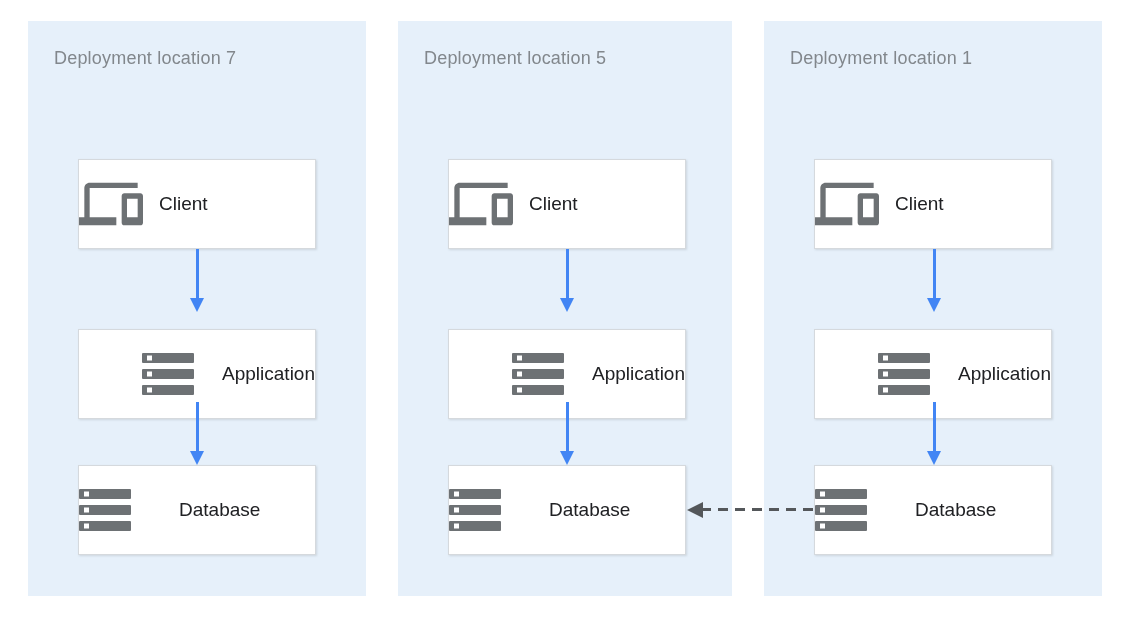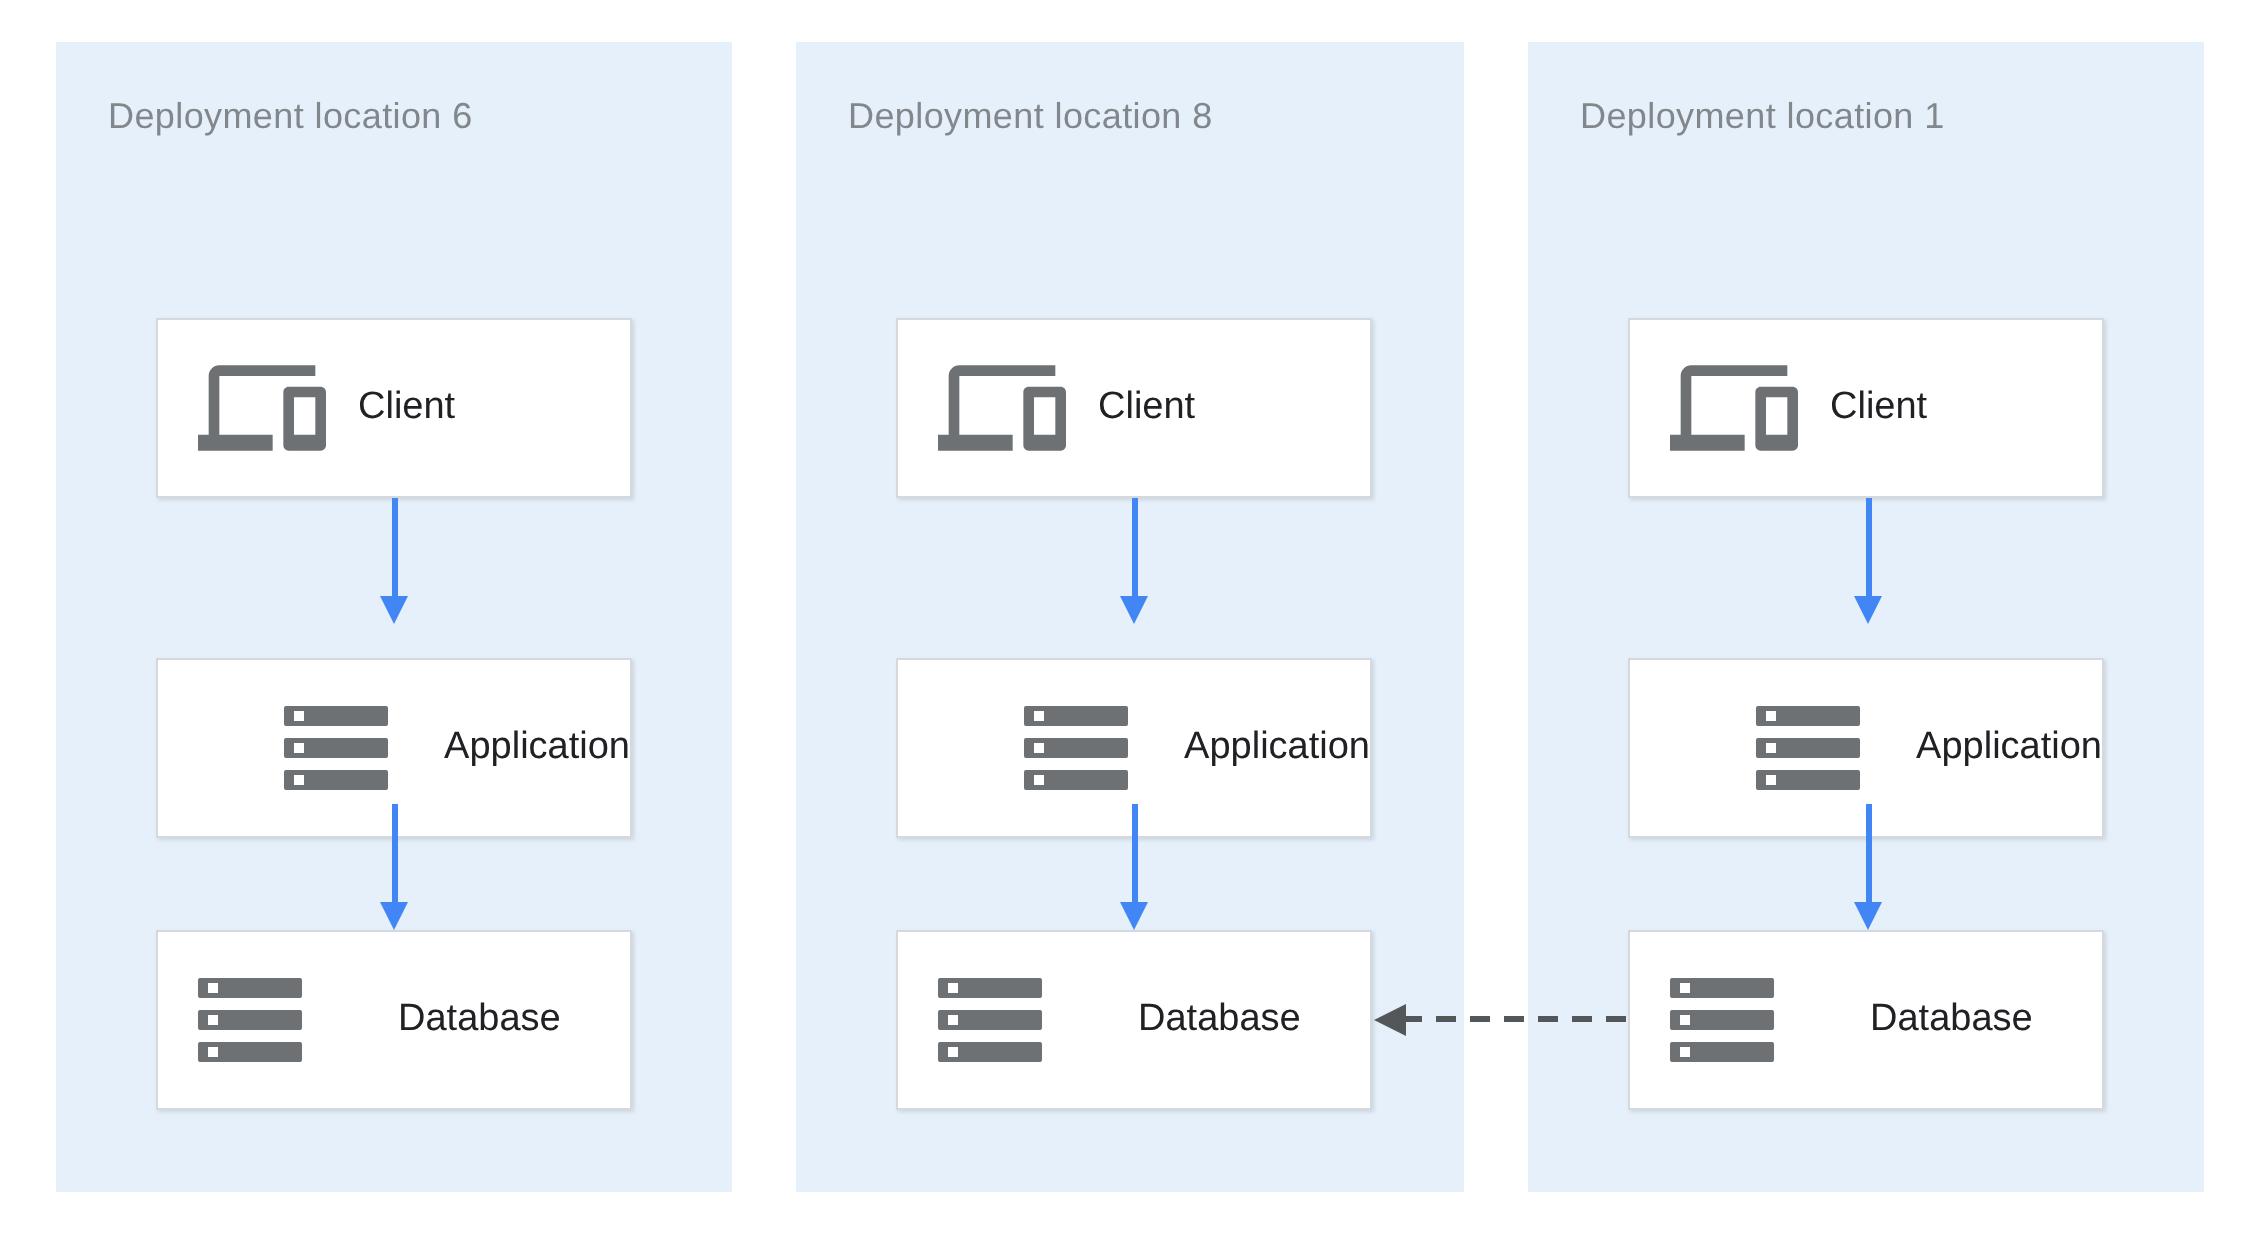--- a/index.html
+++ b/index.html
@@ -38,21 +38,20 @@
     letter-spacing:.2px;
     white-space:nowrap;
   }
   .node{
     position:absolute;
     left:50px;width:238px;height:90px;
     background:var(--box-bg);
     border:1px solid var(--box-border);
     box-shadow:1px 1px 2px rgba(60,64,67,.15);
     display:flex;align-items:center;
-    padding-left:20px;
   }
   .row-client{top:138px;}
   .row-application{top:308px;justify-content:flex-end;}
   .row-database{top:444px;gap:20px;}
   .icon-slot{
     width:68px;flex:0 0 68px;
     display:flex;align-items:center;
   }
   .node-label{
     margin-left:12px;
@@ -93,21 +92,21 @@
     background:repeating-linear-gradient(90deg,
       var(--arrow-dashed) 0 10px, transparent 10px 17px);
   }
 </style>
 </head>
 <body>
 
 <div class="stage">
 
   <section class="panel panel-1">
-    <div class="panel-title">Deployment location 6</div>
+    <div class="panel-title">Deployment location 7</div>
 
     <div class="node row-client">
       <span class="icon-slot">
         <svg class="devices-svg" width="64" height="64" viewBox="0 0 24 24">
           <path d="M4 6h18V4H4c-1.1 0-2 .9-2 2v11H0v3h14v-3H4V6zm19 2h-6c-.55 0-1 .45-1 1v10c0 .55.45 1 1 1h6c.55 0 1-.45 1-1V9c0-.55-.45-1-1-1zm-1 9h-4v-7h4v7z"></path>
         </svg>
       </span>
       <span class="node-label">Client</span>
     </div>
 
@@ -134,21 +133,21 @@
           <rect class="dot" x="5" y="2.5" width="5" height="5"></rect>
           <rect class="dot" x="5" y="18.5" width="5" height="5"></rect>
           <rect class="dot" x="5" y="34.5" width="5" height="5"></rect>
         </svg>
       </span>
       <span class="node-label">Database</span>
     </div>
   </section>
 
   <section class="panel panel-2">
-    <div class="panel-title">Deployment location 8</div>
+    <div class="panel-title">Deployment location 5</div>
 
     <div class="node row-client">
       <span class="icon-slot">
         <svg class="devices-svg" width="64" height="64" viewBox="0 0 24 24">
           <path d="M4 6h18V4H4c-1.1 0-2 .9-2 2v11H0v3h14v-3H4V6zm19 2h-6c-.55 0-1 .45-1 1v10c0 .55.45 1 1 1h6c.55 0 1-.45 1-1V9c0-.55-.45-1-1-1zm-1 9h-4v-7h4v7z"></path>
         </svg>
       </span>
       <span class="node-label">Client</span>
     </div>
 

